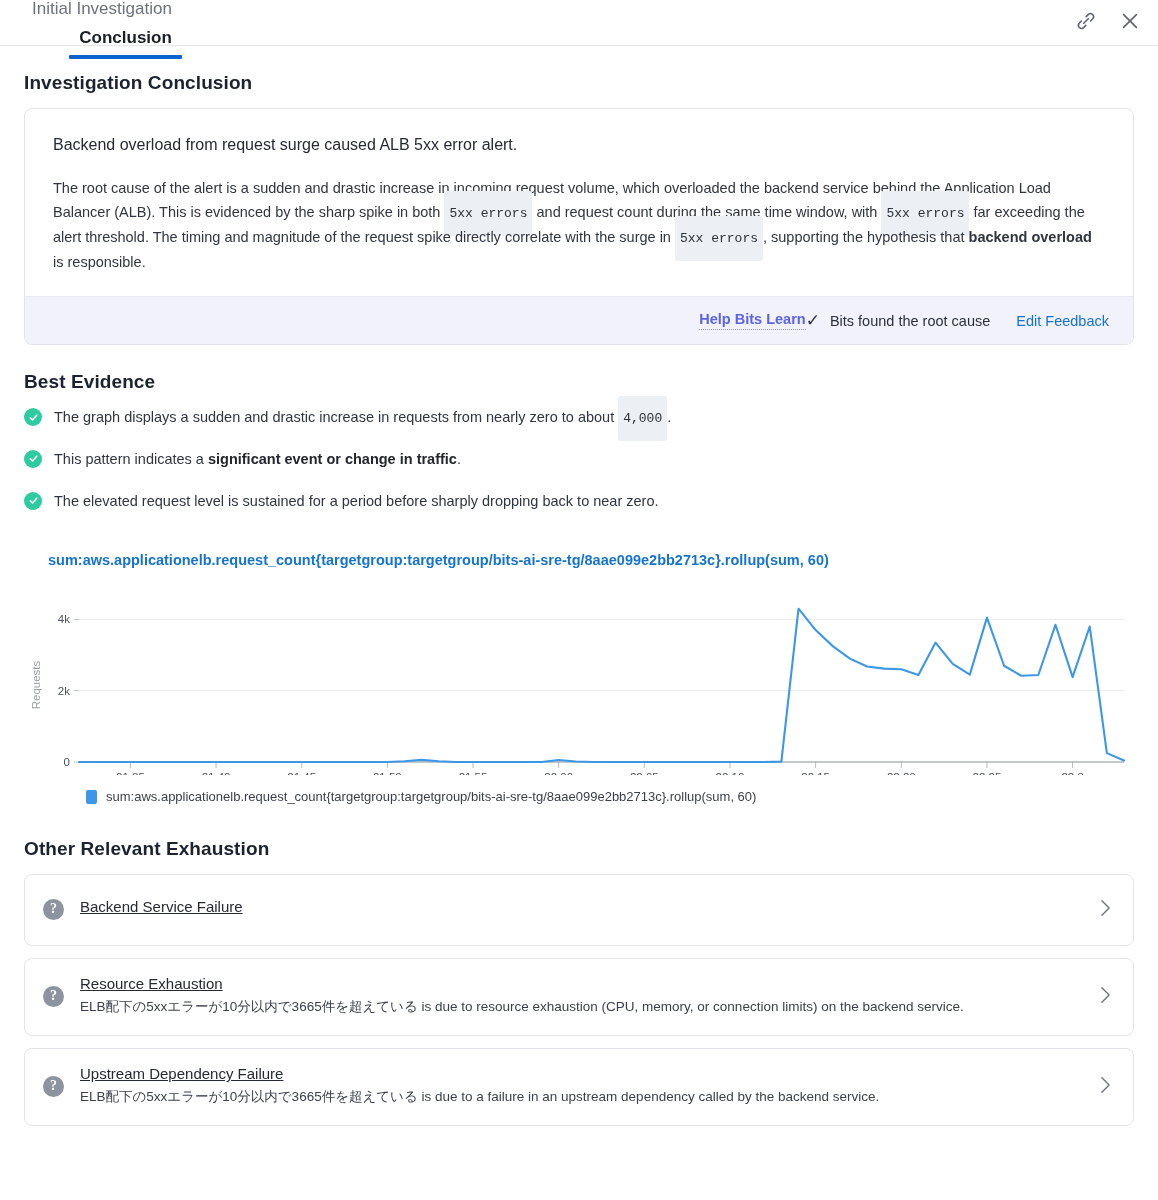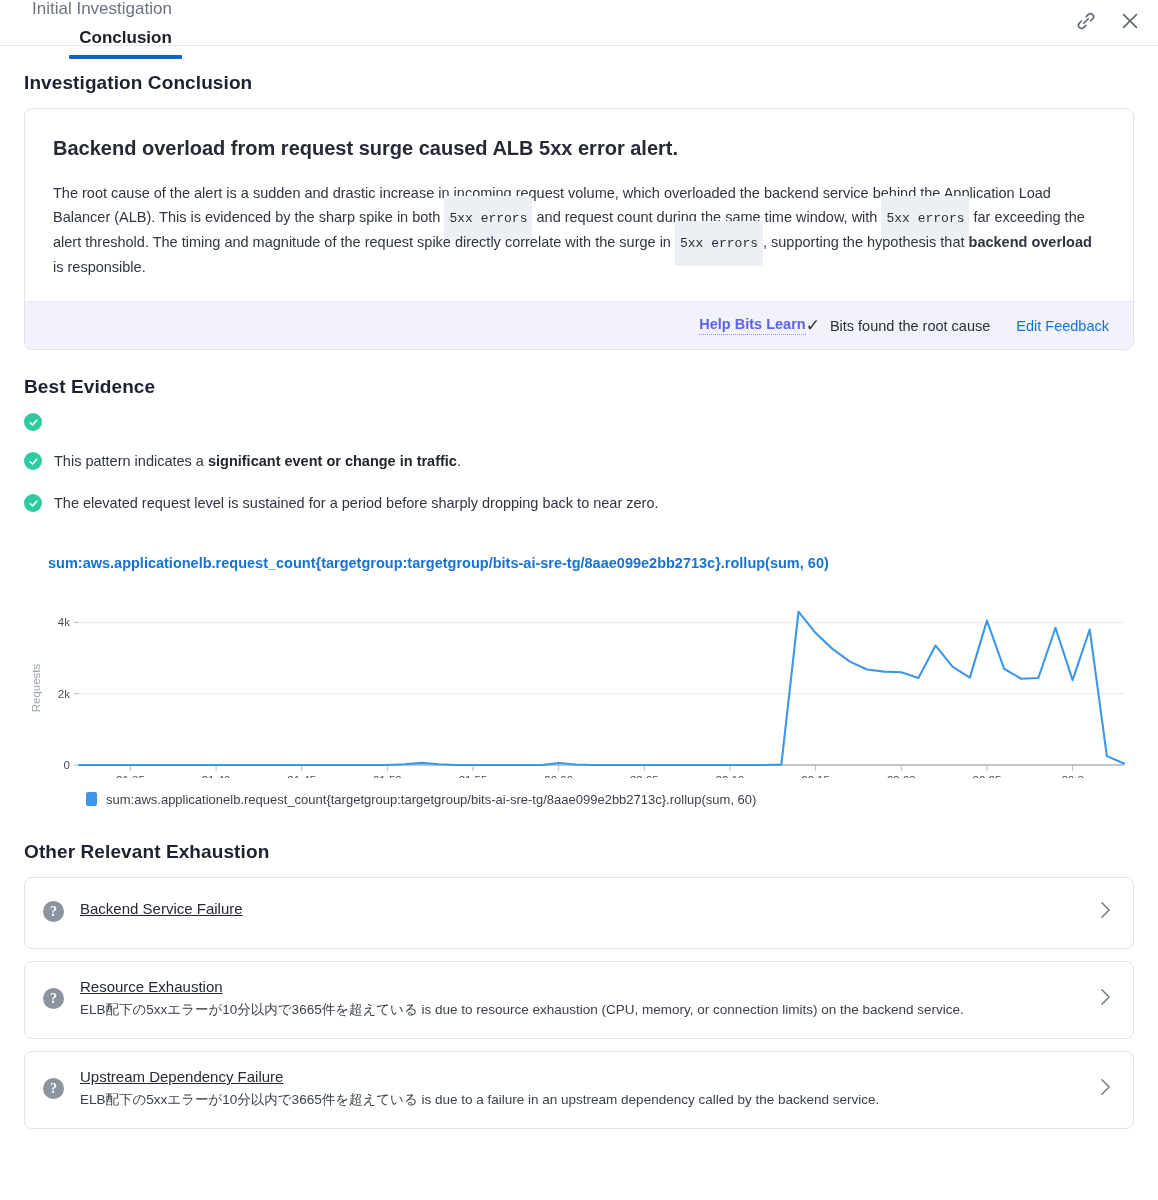--- a/index.html
+++ b/index.html
@@ -67,22 +67,22 @@
 
   
   .conclusion-card {
     border: 1px solid #e2e4ea;
     border-radius: 8px;
     overflow: hidden;
     background: #fff;
   }
   .conclusion-body { padding: 26px 28px 22px 28px; }
   .conclusion-heading {
-    font-size: 20px;
-    font-weight: 700;
+    font-size: 16px;
+    font-weight: 400;
     color: #252a35;
     margin: 0 0 20px 0;
     line-height: 1.3;
   }
   .conclusion-text {
     font-size: 14.5px;
     line-height: 1.68;
     color: #2f3541;
     margin: 0;
   }
@@ -265,20 +265,21 @@
 
   <h2 class="section-title">Best Evidence</h2>
 
   <ul class="evidence-list">
     <li class="evidence-item">
       <span class="check-circle">
         <svg width="11" height="11" viewBox="0 0 24 24" fill="none" stroke="#ffffff" stroke-width="3.4" stroke-linecap="round" stroke-linejoin="round">
             <path d="M5 12.5 L10 17.5 L19 7"></path>
           </svg>
       </span>
+      <span class="evidence-text">The graph displays a sudden and drastic increase in requests from nearly zero to about <code class="inline">4,000</code>.</span>
     </li>
     <li class="evidence-item">
       <span class="check-circle">
         <svg width="11" height="11" viewBox="0 0 24 24" fill="none" stroke="#ffffff" stroke-width="3.4" stroke-linecap="round" stroke-linejoin="round">
             <path d="M5 12.5 L10 17.5 L19 7"></path>
           </svg>
       </span>
       <span class="evidence-text">This pattern indicates a <b>significant event or change in traffic</b>.</span>
     </li>
     <li class="evidence-item">

